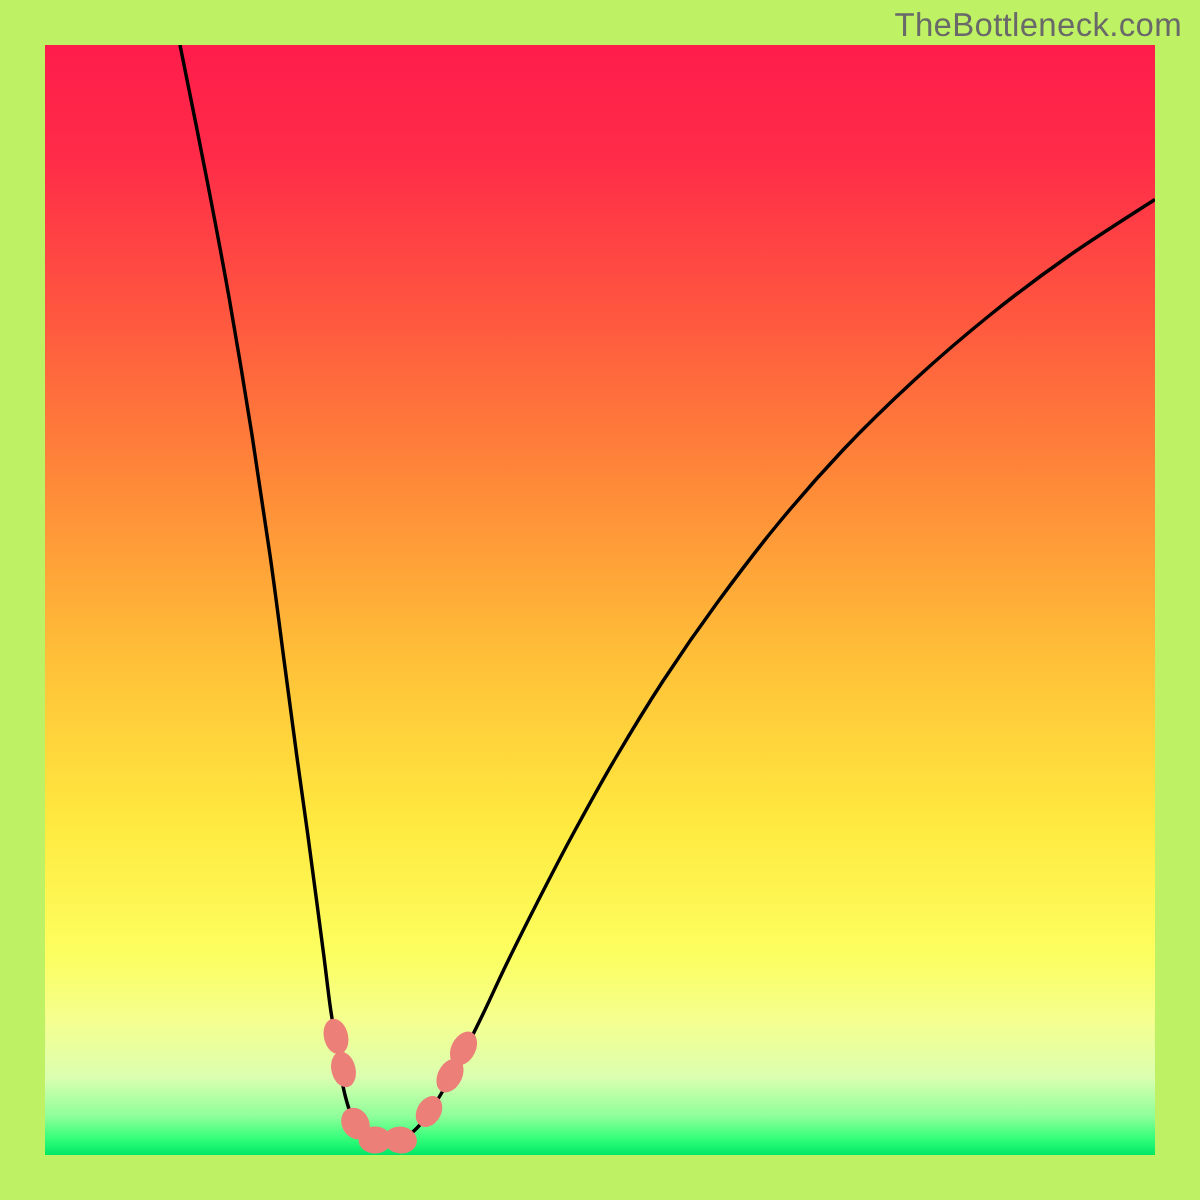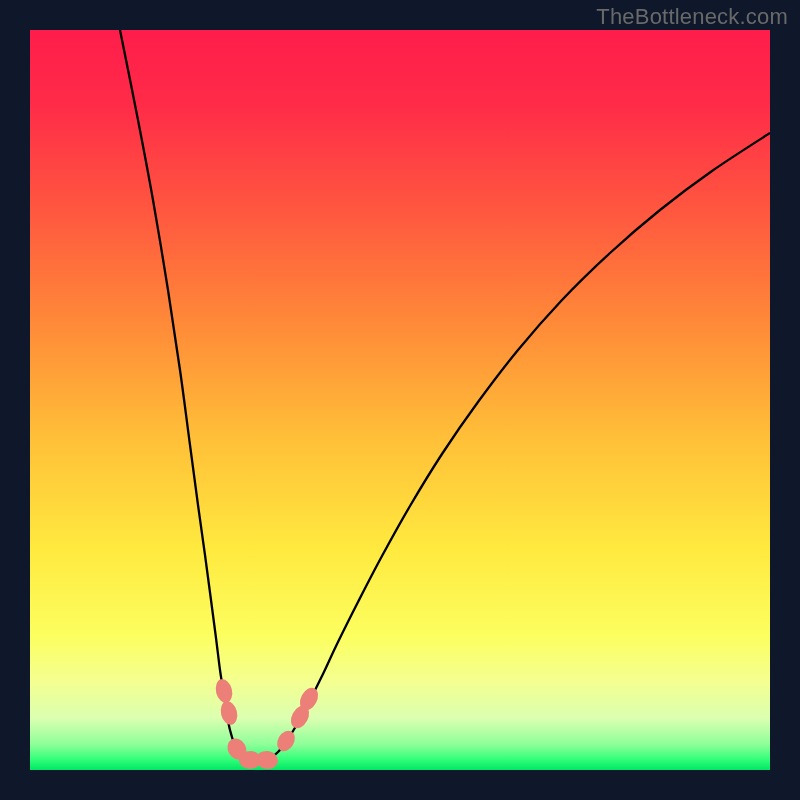--- a/index.html
+++ b/index.html
@@ -7,21 +7,21 @@
     padding: 0;
     width: 800px;
     height: 800px;
     background: #000;
     overflow: hidden;
     font-family: Arial, Helvetica, sans-serif;
   }
   .outer {
     width: 800px;
     height: 800px;
-    background: #0f172a;
+    background: #bef264;
     position: relative;
   }
   .watermark {
     position: absolute;
     top: 4px;
     right: 12px;
     color: #696969;
     font-size: 22px;
     font-weight: 500;
     letter-spacing: 0.2px;

